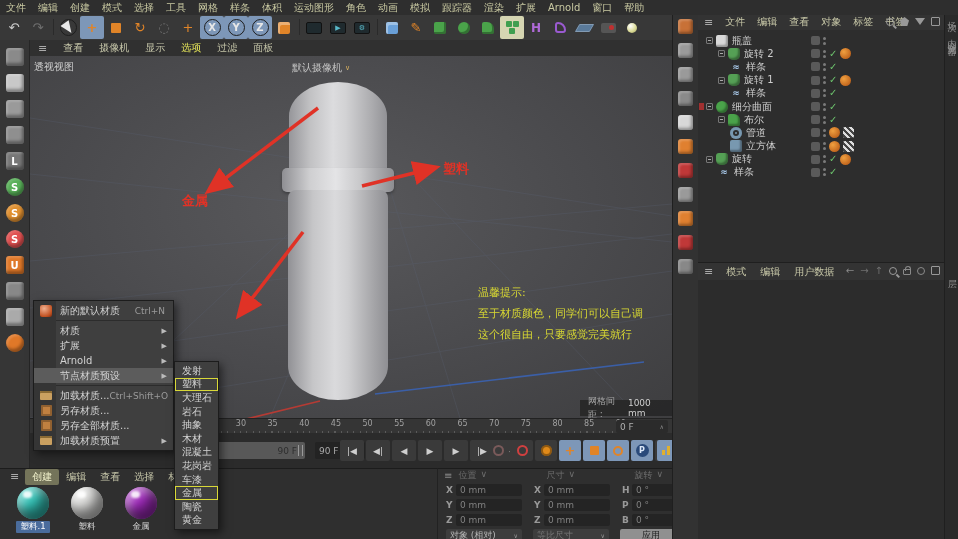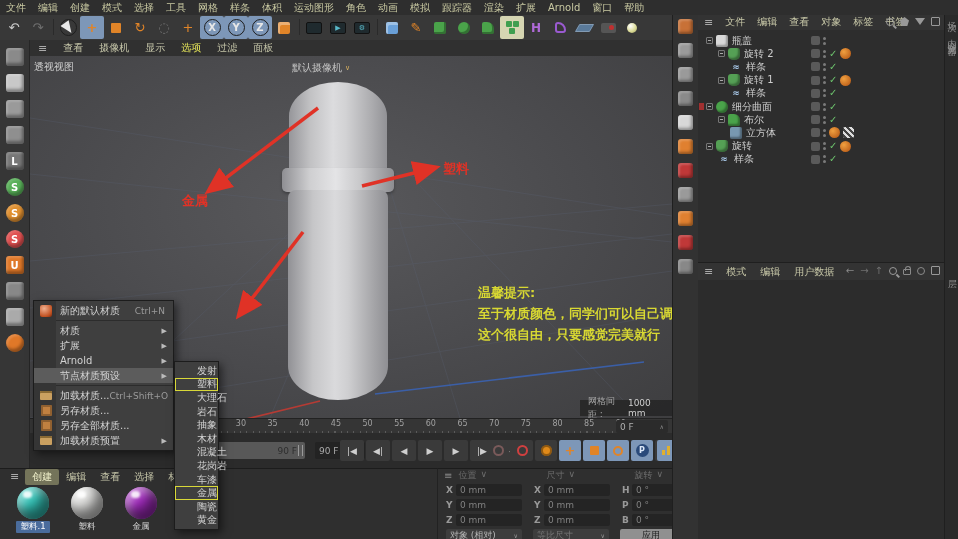--- a/index.html
+++ b/index.html
@@ -83,21 +83,21 @@
     border-radius:49px 49px 6px 6px / 34px 34px 4px 4px;
     background:linear-gradient(90deg,#96969a 0%,#c2c2c4 22%,#dcdcde 45%,#d2d2d4 58%,#ababae 85%,#929296 100%); }
   #bottle-collar { left:252px; top:112px; width:112px; height:24px; border-radius:5px;
     background:linear-gradient(90deg,#8f8f93 0%,#cfcfd1 25%,#e4e4e6 48%,#c8c8ca 70%,#8d8d91 100%);
     box-shadow:0 2px 3px rgba(0,0,0,.25); }
   #bottle-body { left:258px; top:134px; width:100px; height:210px;
     border-radius:8px 8px 50px 50px / 8px 8px 34px 34px;
     background:linear-gradient(90deg,#919195 0%,#c6c6c8 25%,#dadadc 47%,#cfcfd1 60%,#a6a6a9 85%,#8f8f93 100%); }
   .vp-red-label { position:absolute; font-size:13px; font-weight:bold; color:#e03226; z-index:6; }
   #tip-block { position:absolute; left:448px; top:226px; z-index:6; }
-  #tip-block div { font-size:13px; font-weight:bold; color:#d8d832; line-height:21px; white-space:nowrap; }
+  #tip-block div { font-size:11px; font-weight:normal; color:#d8d832; line-height:21px; white-space:nowrap; }
   #grid-badge { position:absolute; left:550px; top:344px; height:16px; background:rgba(38,38,38,.88);
                 display:flex; align-items:center; padding:0 8px; gap:5px; z-index:6; }
   #grid-badge .gl { font-size:9px; color:#a8a8a8; }
   #grid-badge .gv { font-size:9px; color:#cfcfcf; }
 
   
   #popup { position:absolute; left:33px; top:300px; width:141px; background:#3f3f3f;
            border:1px solid #1c1c1c; box-shadow:3px 3px 8px rgba(0,0,0,.5); z-index:60; padding:2px 0; }
   #popup::before { content:""; position:absolute; left:0; top:0; bottom:0; width:22px; background:#353535; }
   .pm-item { position:relative; height:15px; display:flex; align-items:center; padding:0 6px 0 2px; }
@@ -108,21 +108,21 @@
   .pm-ico .fold { width:12px; height:9px; background:#caa060; border-radius:1px; box-shadow:inset 0 2px 0 #8a6a34; }
   .pm-ico .disk { width:11px; height:11px; background:#c08040; border-radius:1px; box-shadow:inset 0 0 0 2px rgba(0,0,0,.25); }
   .pm-label { flex:1; font-size:10px; color:#d2d2d2; padding-left:4px; white-space:nowrap; }
   .pm-short { font-size:9px; color:#9a9a9a; padding-right:2px; }
   .pm-arrow { font-size:7px; color:#bbb; }
   .pm-sep { height:1px; background:#2c2c2c; margin:2px 0 2px 22px; }
 
   
   #submenu { position:absolute; left:174px; top:361px; width:45px; background:#3f3f3f;
              border:1px solid #1c1c1c; box-shadow:3px 3px 8px rgba(0,0,0,.5); z-index:61; padding:2px 0; }
-  .sm-item { height:13.6px; display:flex; align-items:center; padding-left:22px; font-size:10px; color:#d2d2d2; white-space:nowrap; }
+  .sm-item { height:13.6px; display:flex; align-items:center; padding-left:7px; font-size:10px; color:#d2d2d2; white-space:nowrap; }
   .sm-item.boxed { outline:1.5px solid #d8d838; outline-offset:-1px; }
 
   
   #timeline { position:absolute; left:30px; top:418px; width:642px; height:15px; background:#353535;
               border-top:1px solid #222; z-index:5; }
   #ruler { position:absolute; left:5px; top:0; width:570px; height:15px; display:flex;
            justify-content:space-between;margin-left:16px; }
   #ruler::after { content:""; position:absolute; left:0; right:0; bottom:0; height:3px;
                   background:repeating-linear-gradient(90deg,#5a5a5a 0 1px,transparent 1px 6.3px); }
   .tick { width:0; display:flex; justify-content:center; font-size:8px; color:#a0a0a0; }
@@ -842,20 +842,38 @@
           <span class="tgl"></span>
           <span class="vdots">
             <i></i>
             <i></i>
           </span>
           <span class="chk">✓</span>
 
         </span>
       </div>
 
+      <div class="om-row d2">
+
+        <span class="om-left">
+
+          <span class="tree-ico i-tube"></span>
+          <span class="om-label">管道</span>
+        </span>
+        <span class="om-tags">
+          <span class="tgl"></span>
+          <span class="vdots">
+            <i></i>
+            <i></i>
+          </span>
+
+          <span class="mat-tag"></span>
+          <span class="uvw-tag"></span>
+        </span>
+      </div>
 
       <div class="om-row d2">
 
         <span class="om-left">
 
           <span class="tree-ico i-cube"></span>
           <span class="om-label">立方体</span>
         </span>
         <span class="om-tags">
           <span class="tgl"></span>

